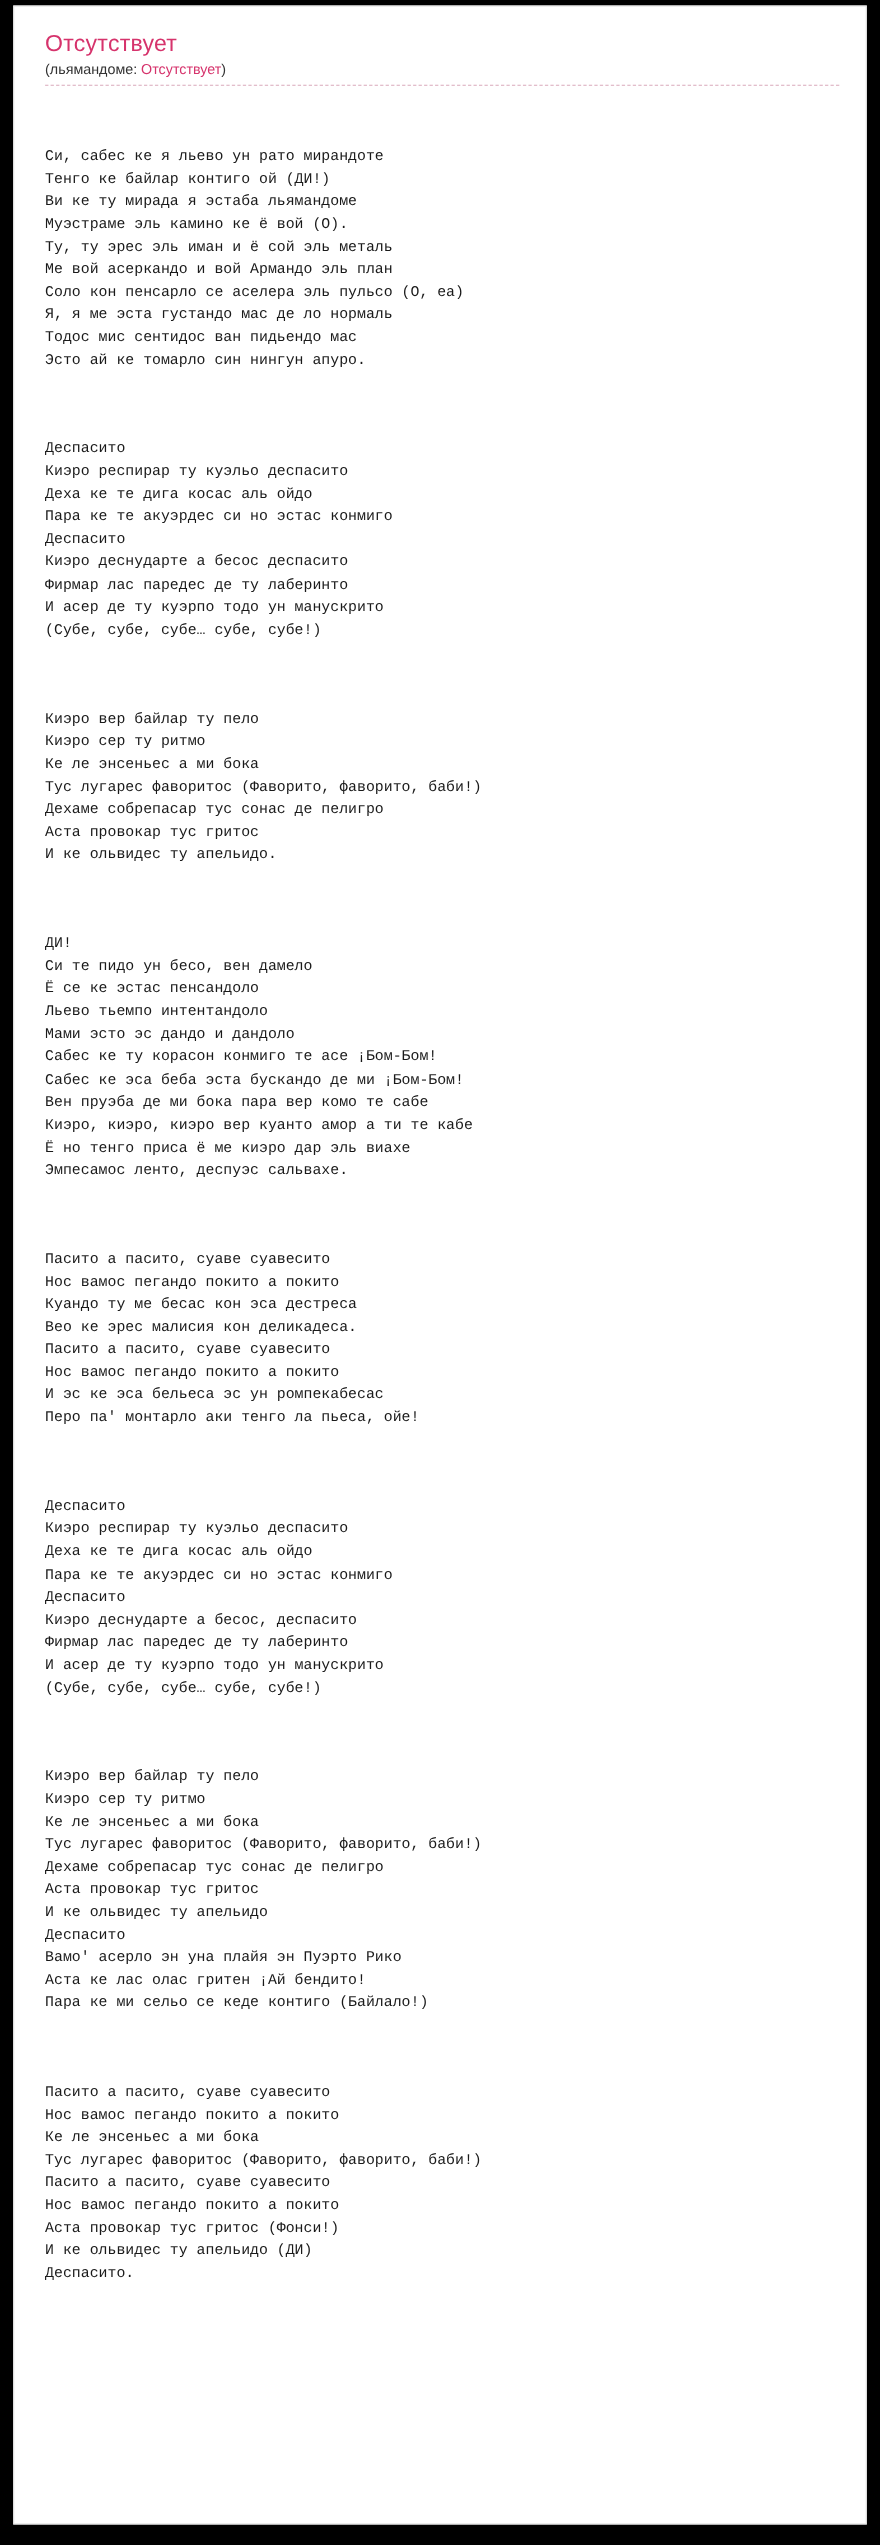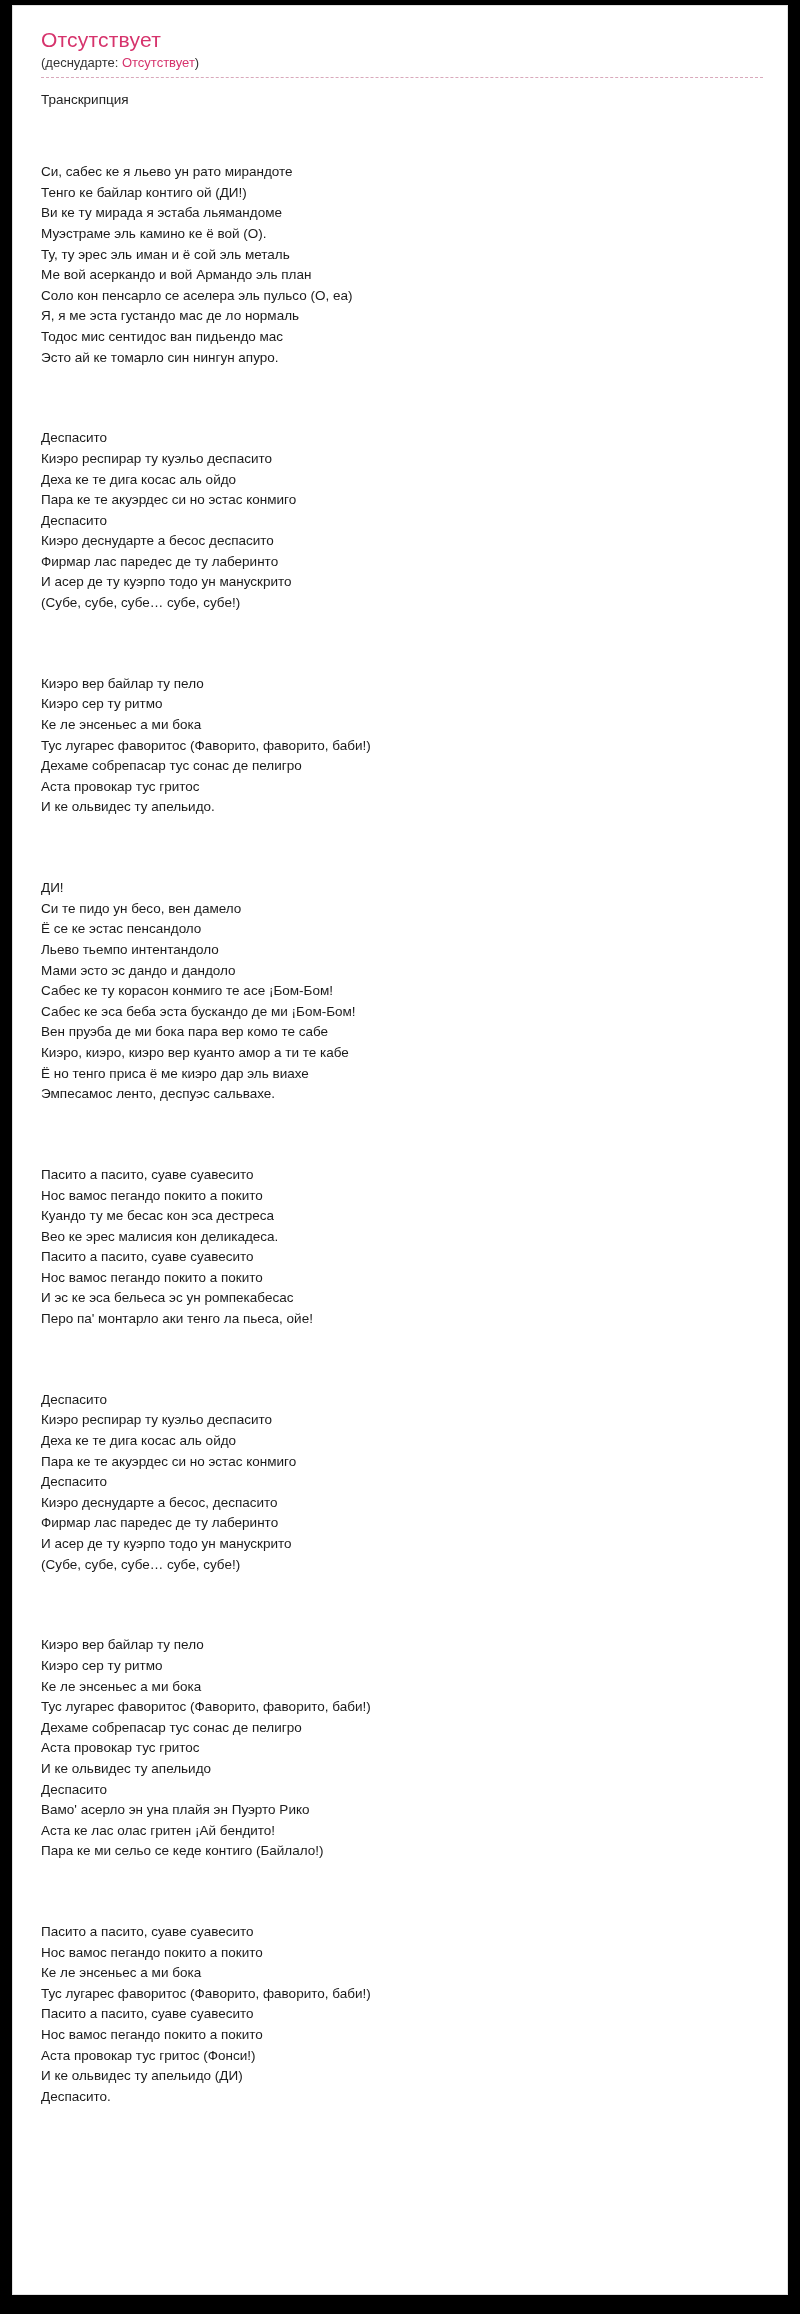--- a/index.html
+++ b/index.html
@@ -49,38 +49,37 @@
     font-size: 13.5px;
     color: #222222;
     margin: 2px 0 14px 0;
   }
   .lyrics {
     font-size: 13.5px;
     line-height: 20.6px;
     color: #1a1a1a;
     white-space: pre-wrap;
     margin: 0;
-    font-family: Liberation Sans, sans-serif;
+    font-family: Liberation Mono, monospace;
   }
   .stanza {
     margin: 0 0 19px 0;
     white-space: pre-wrap;
   }
 </style>
 </head>
 <body>
 
 <div class="page">
   <div class="sheet">
 
     <h1 class="song-title">Отсутствует</h1>
 
-    <div class="artist-line"><span>(деснударте: </span><a class="artist-link" href="#">Отсутствует</a><span>)</span></div>
+    <div class="artist-line"><span>(льямандоме: </span><a class="artist-link" href="#">Отсутствует</a><span>)</span></div>
 
-    <div class="section-label">Транскрипция</div>
 
     <div class="lyrics">
       <p class="stanza">Си, сабес ке я льево ун рато мирандоте
 Тенго ке байлар контиго ой (ДИ!)
 Ви ке ту мирада я эстаба льямандоме
 Муэстраме эль камино ке ё вой (О).
 Ту, ту эрес эль иман и ё сой эль металь
 Ме вой асеркандо и вой Армандо эль план
 Соло кон пенсарло се аселера эль пульсо (О, еа)
 Я, я ме эста густандо мас де ло нормаль

